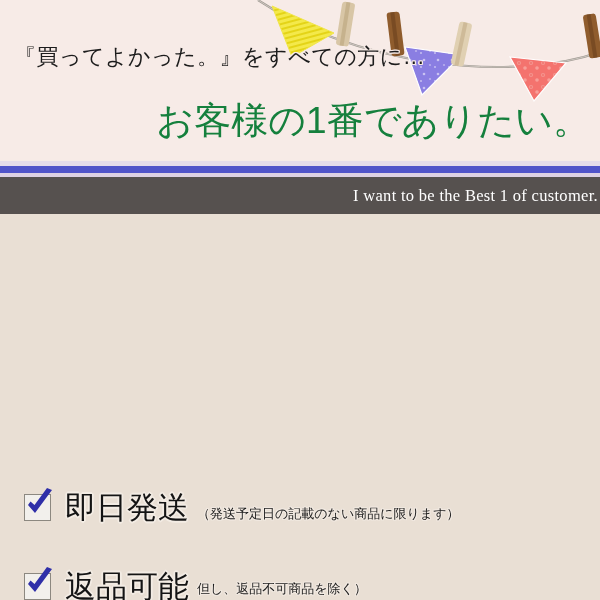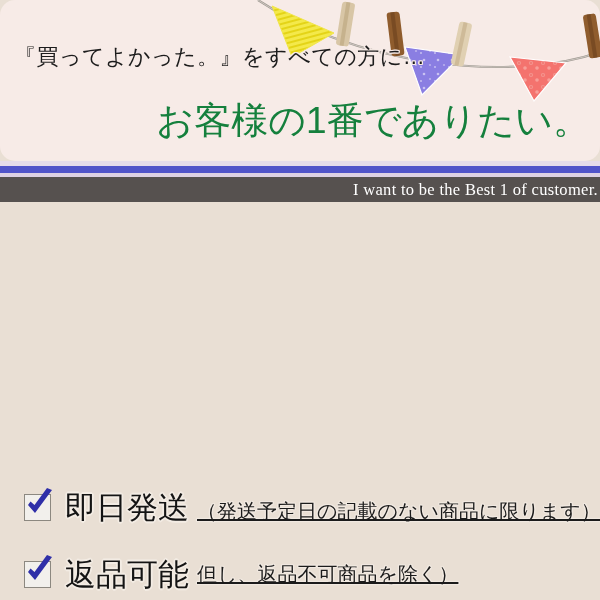--- a/index.html
+++ b/index.html
@@ -22,21 +22,20 @@
     overflow: hidden;
   }
 
   
   .header {
     position: relative;
     width: 600px;
     height: 161px;
     background: #f7ebe7;
     overflow: hidden;
-    border-radius: 15px;
   }
 
   
   .bunting {
     position: absolute;
     left: 0;
     top: 0;
     width: 600px;
     height: 120px;
     pointer-events: none;
@@ -86,21 +85,21 @@
   .stripe-lav-bottom {
     width: 600px;
     height: 4px;
     background: #ded2e4;
   }
 
   
   .darkbar {
     position: relative;
     width: 600px;
-    height: 25px;
+    height: 37px;
     background: #56514f;
     overflow: hidden;
   }
   .darkbar-text {
     position: absolute;
     right: 2px;
     top: 50%;
     transform: translateY(-50%);
     font-family: "Liberation Serif", "DejaVu Serif", serif;
     font-size: 16.5px;
@@ -115,21 +114,21 @@
     width: 600px;
     height: 400px;
     background: #e9dfd4;
   }
 
   .feature {
     position: absolute;
     display: flex;
     align-items: flex-start;
   }
-  .feature-1 { left: 24px; top: 273px; margin-top: 12px; }
+  .feature-1 { left: 24px; top: 273px; }
   .feature-2 { left: 24px; top: 352px; }
 
   .checkbox {
     position: relative;
     width: 27px;
     height: 27px;
     background: #f2f0ec;
     border: 1.5px solid #8c8880;
     box-sizing: border-box;
     flex: 0 0 auto;
@@ -156,30 +155,29 @@
     letter-spacing: 0px;
     text-shadow:
       1.8px 0 0 #f3ece4, -1.8px 0 0 #f3ece4,
       0 1.8px 0 #f3ece4, 0 -1.8px 0 #f3ece4,
       1.3px 1.3px 0 #f3ece4, -1.3px -1.3px 0 #f3ece4,
       1.3px -1.3px 0 #f3ece4, -1.3px 1.3px 0 #f3ece4;
   }
 
   .feature-note {
     margin-left: 8px;
-    font-size: 20px;
+    font-size: 13px;
     line-height: 23px;
     color: #1b1b1b;
     white-space: nowrap;
     text-shadow:
       1.2px 0 0 #f1e9e1, -1.2px 0 0 #f1e9e1,
       0 1.2px 0 #f1e9e1, 0 -1.2px 0 #f1e9e1,
       0.9px 0.9px 0 #f1e9e1, -0.9px -0.9px 0 #f1e9e1,
       0.9px -0.9px 0 #f1e9e1, -0.9px 0.9px 0 #f1e9e1;
-    text-decoration: underline;
   }
   .feature-note .note-line { display: block; }
   .feature-note.two-line { position: relative; top: -4px; }
 </style>
 </head>
 <body>
 
 <div id="page">
 
   <div class="header">

